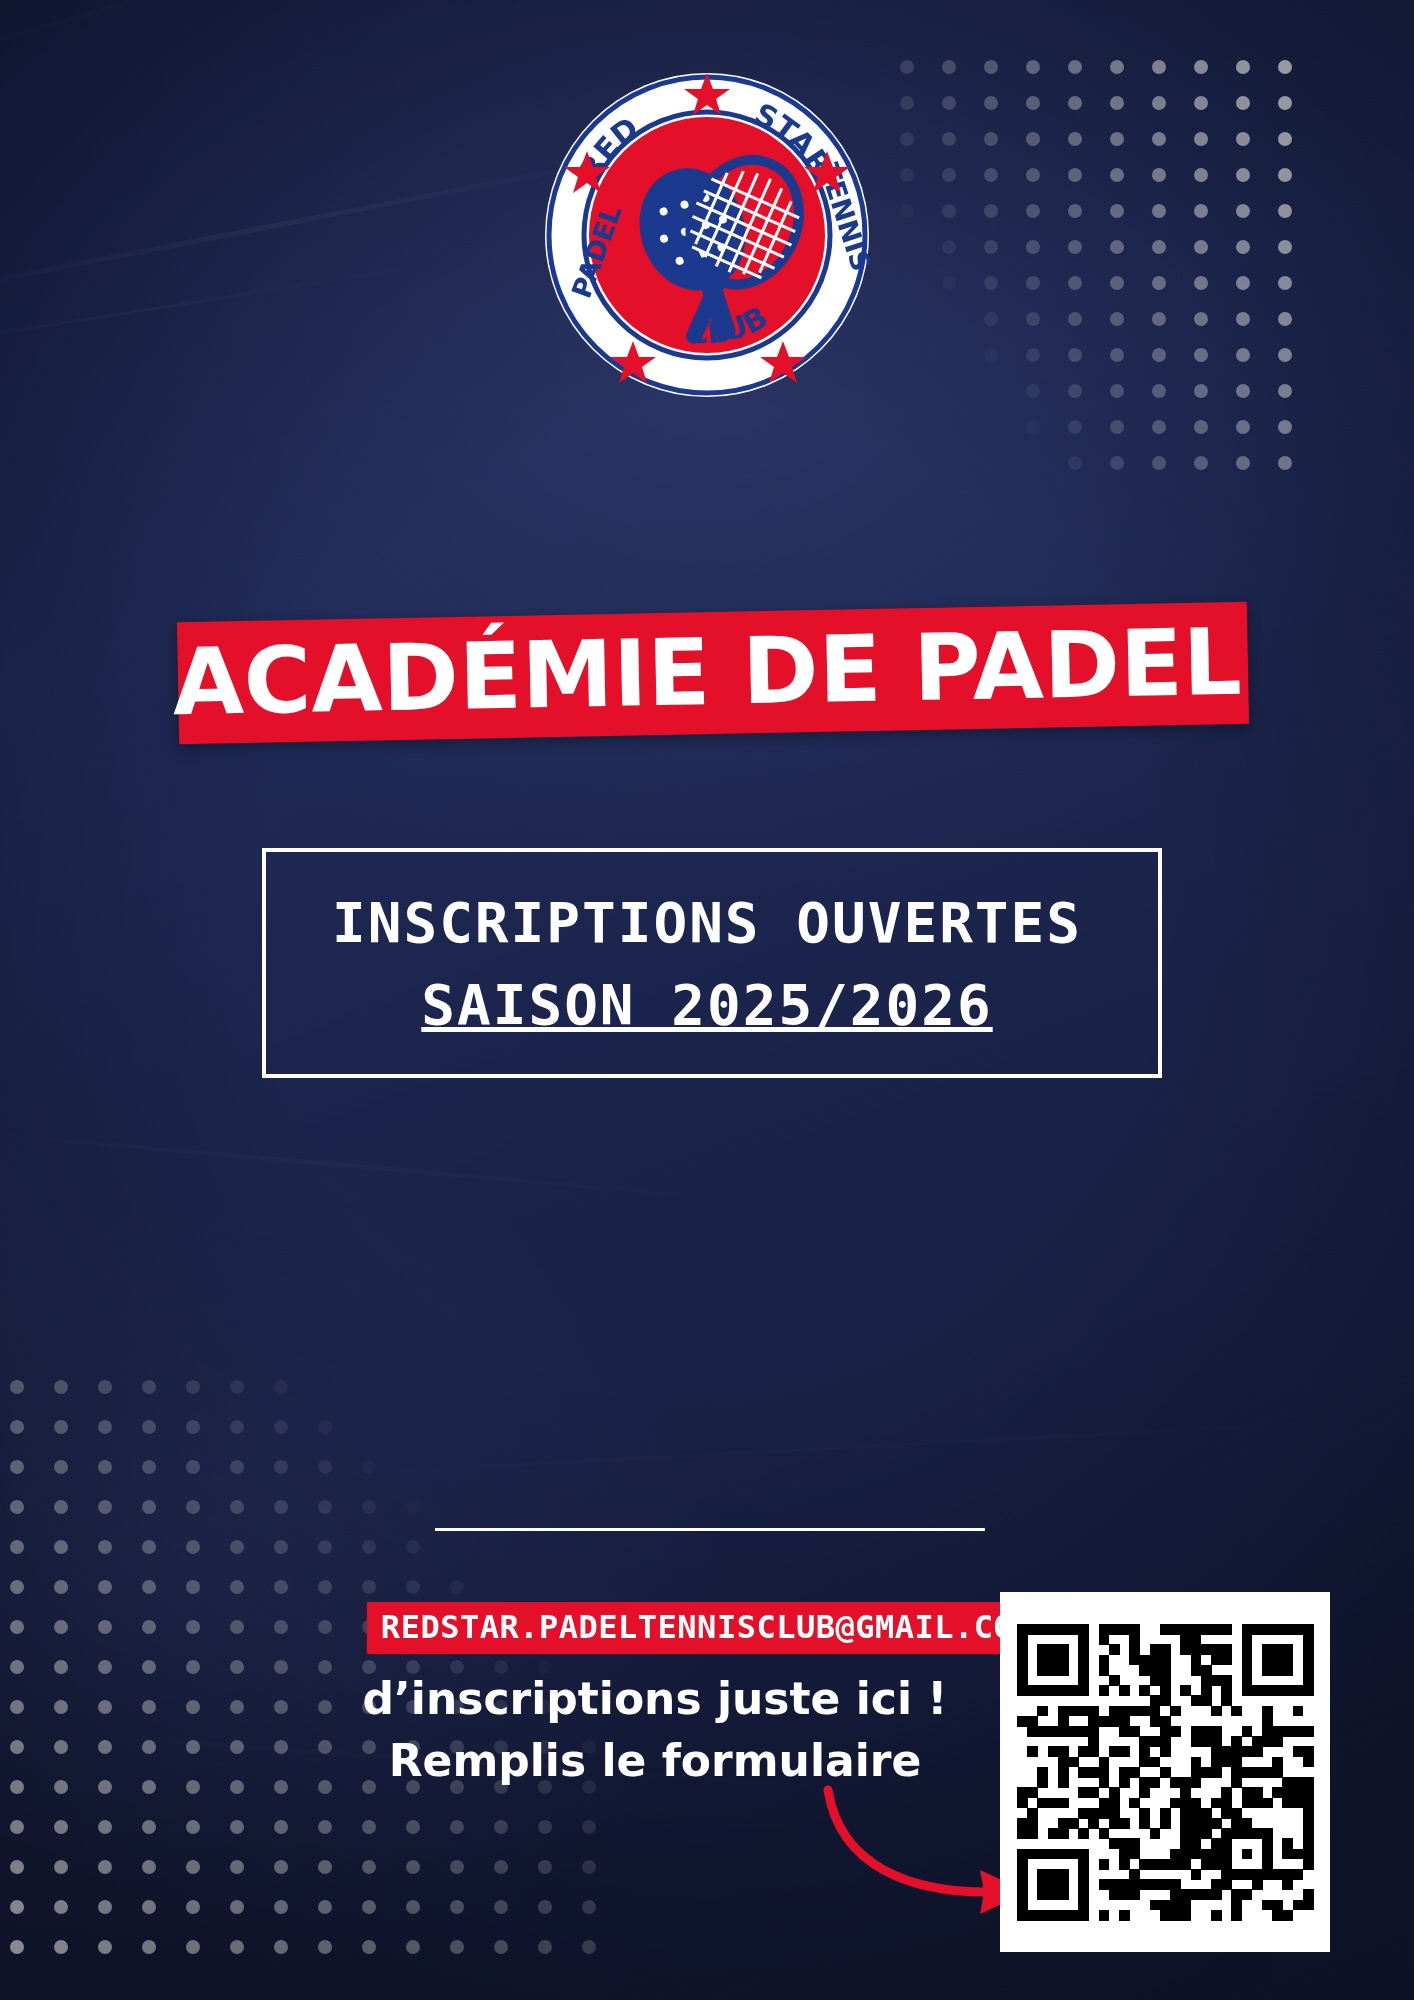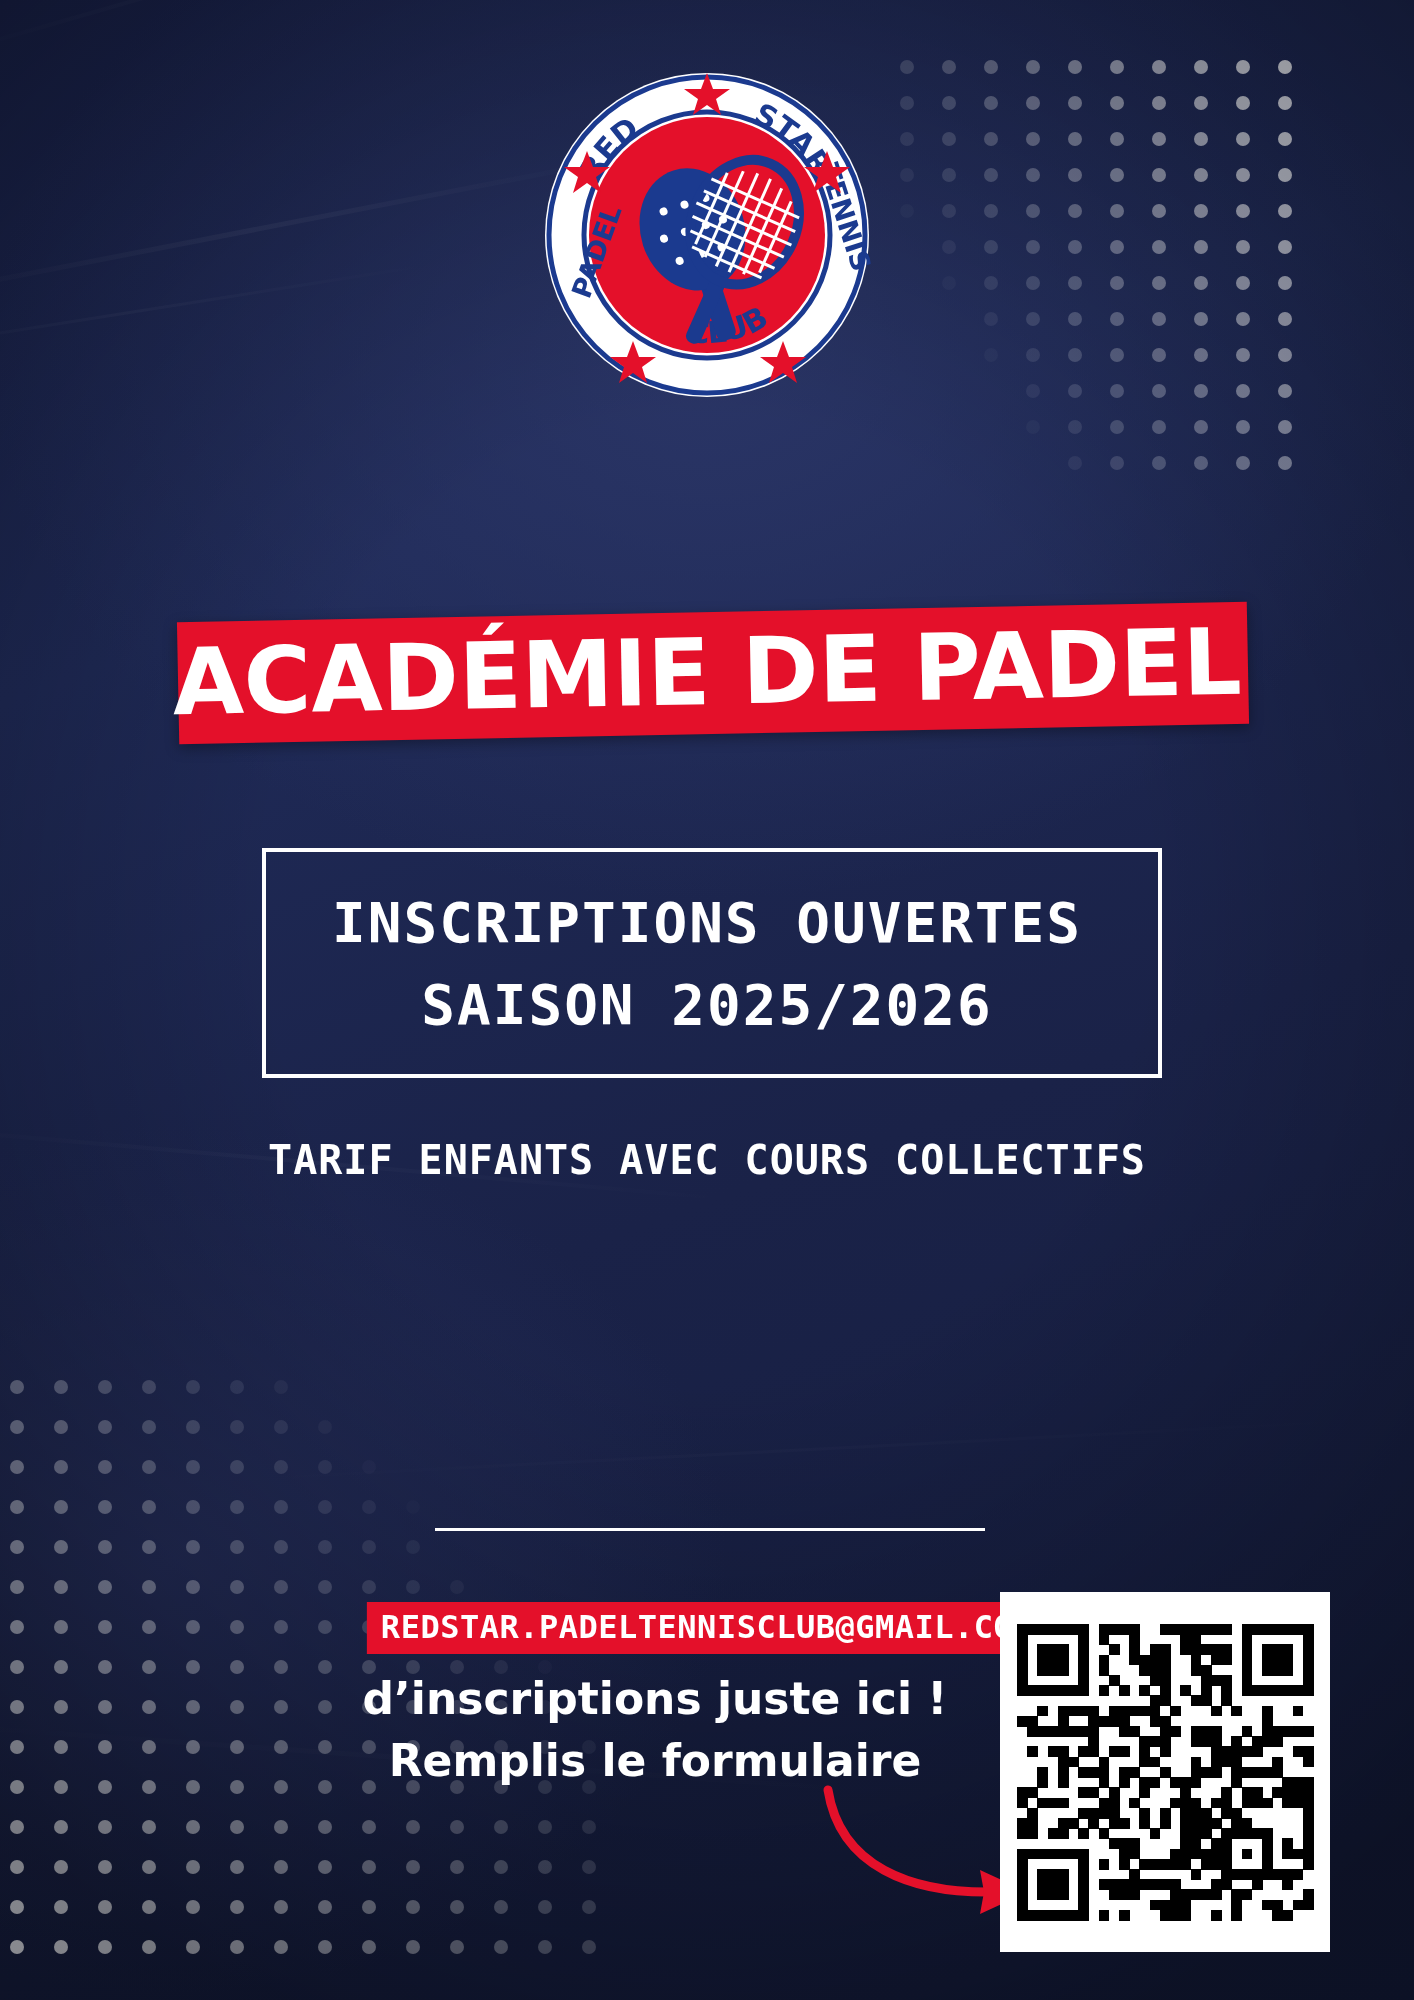--- a/index.html
+++ b/index.html
@@ -107,21 +107,21 @@
   .insc-l1, .insc-l2 {
     position: absolute;
     left: 0; width: 100%;
     text-align: center;
     color: #ffffff;
     font-family: "DejaVu Sans Mono", monospace;
     font-weight: bold;
     letter-spacing: 2px;
   }
   .insc-l1 { top: 890px; font-size: 56px; }
-  .insc-l2 { top: 972px; font-size: 56px; }
+  .insc-l2 { top: 972px; font-size: 56px; text-decoration: underline; }
 
   
   .tline {
     position: absolute;
     left: 0; width: 100%;
     text-align: center;
     color: #ffffff;
     font-family: "DejaVu Sans Mono", monospace;
     font-weight: bold;
     letter-spacing: 1px;
@@ -608,21 +608,20 @@
   </div>
 
 
   <div class="academie-band"></div>
   <div class="academie-text">ACADÉMIE DE PADEL</div>
 
   <div class="insc-box"></div>
   <div class="insc-l1">INSCRIPTIONS OUVERTES</div>
   <div class="insc-l2">SAISON 2025/2026</div>
 
-  <div class="tline t1">TARIF ENFANTS AVEC COURS COLLECTIFS</div>
 
 
 
   <div class="hr-thin"></div>
 
   <div class="email-band">REDSTAR.PADELTENNISCLUB@GMAIL.COM</div>
 
   <div class="remplis">
     <div>d’inscriptions juste ici !</div>
     <div>Remplis le formulaire</div>

